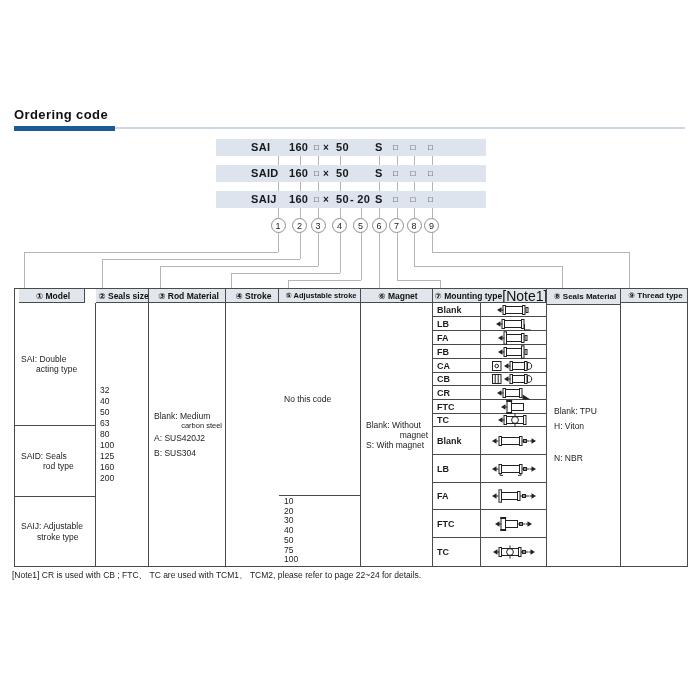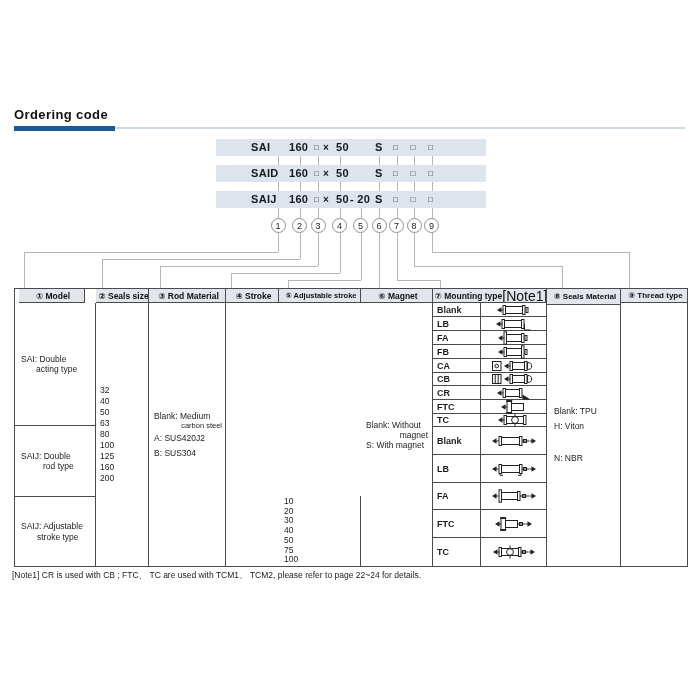--- a/index.html
+++ b/index.html
@@ -95,21 +95,21 @@
         <span style="font-weight:normal;font-size:14px">[Note1]</span>
     </div>
     <div class="cell hdr" style="left:532px;top:0;width:74px;height:16px;font-size:8px">⑧ Seals Material</div>
     <div class="cell hdr" style="left:606px;top:0;width:66px;height:14px;font-size:8px;border-right:none">⑨ Thread type</div>
 
     <div class="cell br bb" style="left:0;top:14px;width:81px;height:123px;padding-left:6px">
       <div class="ln">SAI: Double</div>
       <div class="ln" style="text-indent:15px">acting type</div>
     </div>
     <div class="cell br bb" style="left:0;top:137px;width:81px;height:71px;padding-left:6px">
-      <div class="ln">SAIJ: Double</div>
+      <div class="ln">SAID: Seals</div>
       <div class="ln" style="text-indent:22px">rod type</div>
     </div>
     <div class="cell br" style="left:0;top:208px;width:81px;height:69px;padding-left:6px">
       <div class="ln">SAIJ: Adjustable</div>
       <div class="ln" style="text-indent:16px">stroke type</div>
     </div>
 
     <div class="cell br" style="left:81px;top:14px;width:53px;height:263px;padding-left:4px" id="bore-list">
         <div class="ln" style="line-height: 11px;">32</div>
         <div class="ln" style="line-height: 11px;">40</div>
@@ -123,20 +123,23 @@
       </div>
 
     <div class="cell br" style="left:134px;top:14px;width:77px;height:263px;padding-left:5px;padding-right:3px">
       <div class="ln">Blank: Medium</div>
       <div class="ln" style="font-size:7.5px;text-align:right">carbon steel</div>
       <div class="ln" style="margin-top:1px">A: SUS420J2</div>
       <div class="ln" style="margin-top:5px">B: SUS304</div>
     </div>
 
 
+    <div class="cell br bb" style="left:264px;top:14px;width:82px;height:193px;padding-left:5px">
+      <div class="ln">No this code</div>
+    </div>
     <div class="cell br" style="left:264px;top:207px;width:82px;height:70px;padding-left:5px" id="adj-list">
         <div class="ln" style="line-height: 9.8px;">10</div>
         <div class="ln" style="line-height: 9.8px;">20</div>
         <div class="ln" style="line-height: 9.8px;">30</div>
         <div class="ln" style="line-height: 9.8px;">40</div>
         <div class="ln" style="line-height: 9.8px;">50</div>
         <div class="ln" style="line-height: 9.8px;">75</div>
         <div class="ln" style="line-height: 9.8px;">100</div>
       </div>
 

